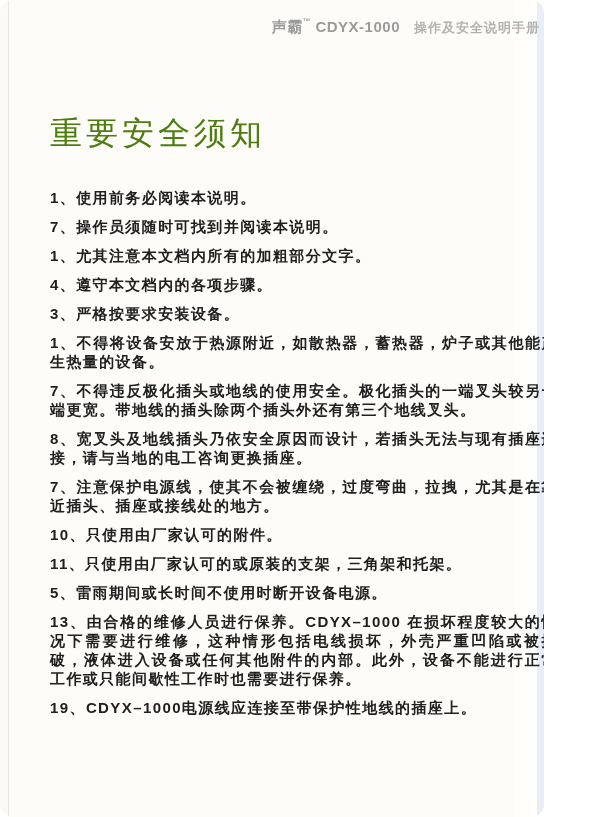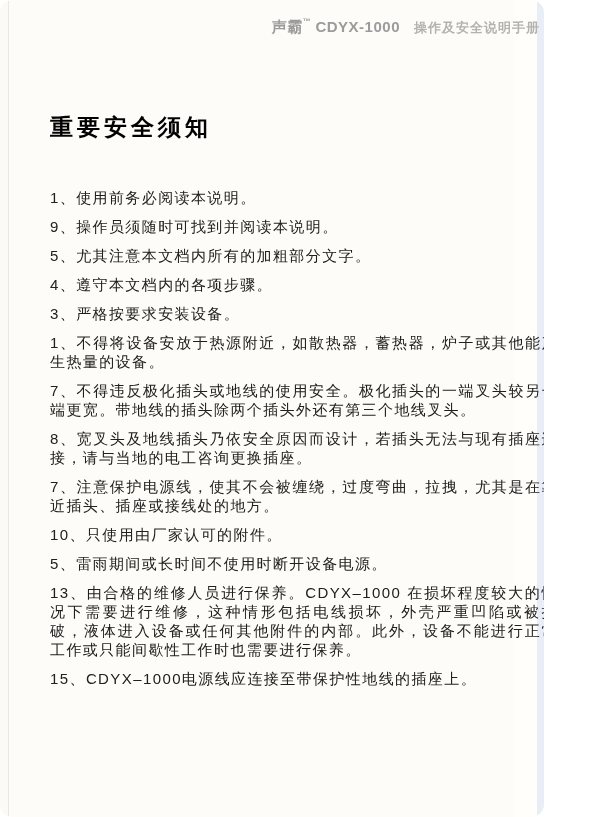--- a/index.html
+++ b/index.html
@@ -71,35 +71,35 @@
     font-size: 13px;
     font-weight: bold;
     color: #b3b2b0;
     margin-left: 14px;
     letter-spacing: 1px;
   }
   .doc-title {
     position: absolute;
     top: 112px;
     left: 50px;
-    font-size: 23px;
-    font-weight: bold;
-    color: #000000;
+    font-size: 32px;
+    font-weight: normal;
+    color: #4d7c0f;
     letter-spacing: 4px;
   }
   .safety-list {
     position: absolute;
     top: 188px;
     left: 50px;
     width: 508px;
   }
   .safety-list .item {
     font-size: 15px;
     line-height: 19px;
-    font-weight: normal;
+    font-weight: bold;
     color: #202020;
     letter-spacing: 1.4px;
     margin-bottom: 10px;
     text-align: justify;
   }
 </style>
 </head>
 <body>
 
 <div class="page">
@@ -111,26 +111,27 @@
 
   <div class="header">
     <span class="brand-model">声霸</span><span class="tm">™</span><span class="brand-model"> CDYX-1000</span><span class="subtitle">操作及安全说明手册</span>
   </div>
 
   <h1 class="doc-title">重要安全须知</h1>
 
   <div class="safety-list">
 
   <p class="item">1、使用前务必阅读本说明。</p>
-      <p class="item">9、操作员须随时可找到并阅读本说明。</p>
-      <p class="item">5、尤其注意本文档内所有的加粗部分文字。</p>
+      <p class="item">7、操作员须随时可找到并阅读本说明。</p>
+      <p class="item">1、尤其注意本文档内所有的加粗部分文字。</p>
       <p class="item">4、遵守本文档内的各项步骤。</p>
       <p class="item">3、严格按要求安装设备。</p>
       <p class="item">1、不得将设备安放于热源附近，如散热器，蓄热器，炉子或其他能产生热量的设备。</p>
       <p class="item">7、不得违反极化插头或地线的使用安全。极化插头的一端叉头较另一端更宽。带地线的插头除两个插头外还有第三个地线叉头。</p>
       <p class="item">8、宽叉头及地线插头乃依安全原因而设计，若插头无法与现有插座连接，请与当地的电工咨询更换插座。</p>
       <p class="item">7、注意保护电源线，使其不会被缠绕，过度弯曲，拉拽，尤其是在靠近插头、插座或接线处的地方。</p>
       <p class="item">10、只使用由厂家认可的附件。</p>
+      <p class="item">11、只使用由厂家认可的或原装的支架，三角架和托架。</p>
       <p class="item">5、雷雨期间或长时间不使用时断开设备电源。</p>
       <p class="item">13、由合格的维修人员进行保养。CDYX–1000 在损坏程度较大的情况下需要进行维修，这种情形包括电线损坏，外壳严重凹陷或被撞破，液体进入设备或任何其他附件的内部。此外，设备不能进行正常工作或只能间歇性工作时也需要进行保养。</p>
-      <p class="item">15、CDYX–1000电源线应连接至带保护性地线的插座上。</p>
+      <p class="item">19、CDYX–1000电源线应连接至带保护性地线的插座上。</p>
     </div>
 </div>
 
 </body></html>

